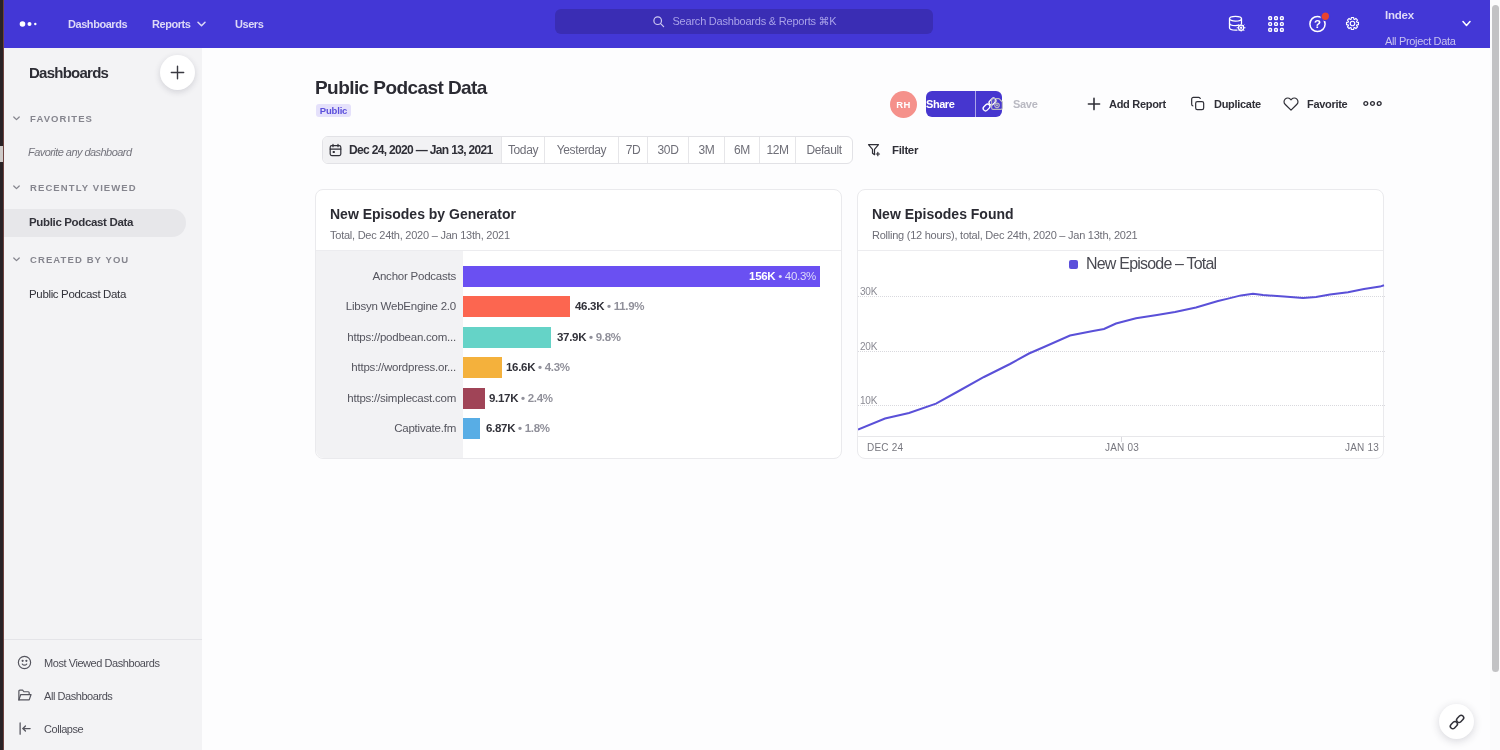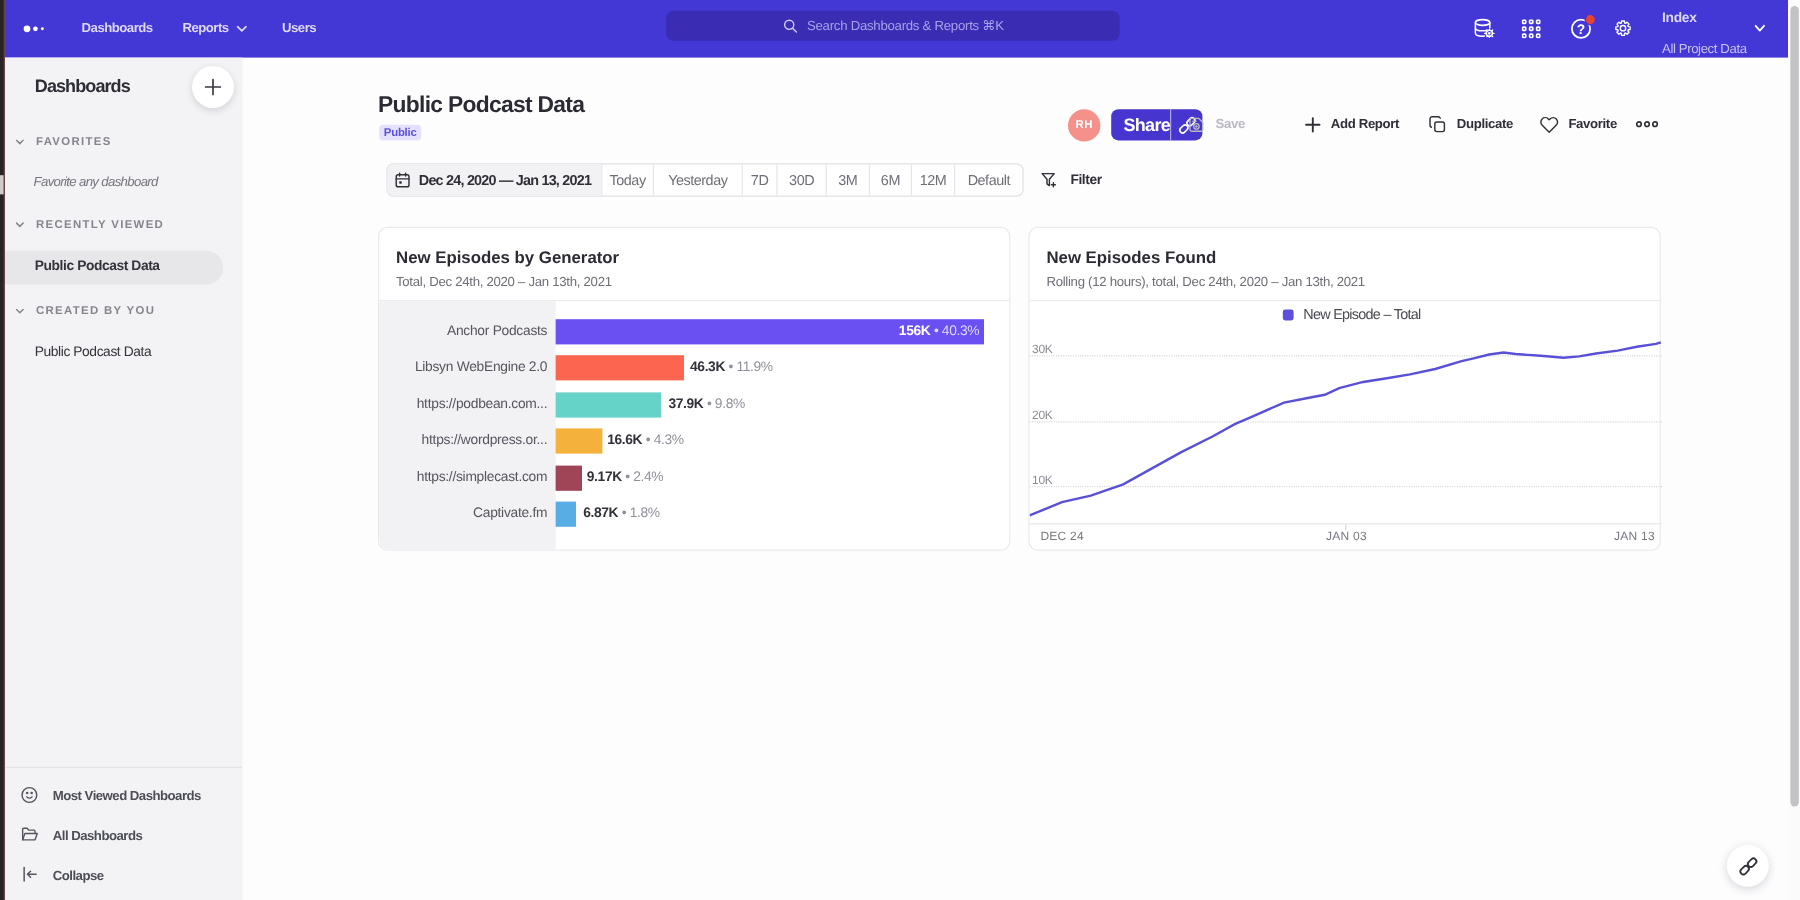--- a/index.html
+++ b/index.html
@@ -21,28 +21,28 @@
 
 #sidebar { left:4px; top:48px; width:198px; height:702px; background:#f3f3f5; }
 #sidebar h1 { position:absolute; left:25px; top:16px; font-size:15px; font-weight:700; letter-spacing:-0.05em; color:#2d2d35; }
 #addbtn { position:absolute; left:156px; top:7px; width:35px; height:35px; border-radius:50%; background:#fff; box-shadow:0 2px 6px rgba(40,40,60,.16); display:flex; align-items:center; justify-content:center; }
 .shead { position:absolute; left:9px; color:#85858e; font-size:9.5px; font-weight:700; letter-spacing:1.1px; display:flex; align-items:center; height:12px; }
 .shead svg { margin-right:10px; }
 .sitaly { position:absolute; left:24px; font-style:italic; color:#74747d; font-size:11px; letter-spacing:-0.05em; }
 #selpill { position:absolute; left:0; top:161px; width:182px; height:28px; background:#e7e7ea; border-radius:0 14px 14px 0; }
 .sitem { position:absolute; left:25px; font-size:11.5px; letter-spacing:-0.03em; color:#33333b; }
 #botmenu { position:absolute; left:0; bottom:0; width:198px; height:111px; border-top:1px solid #e4e4e8; }
-.bitem { position:absolute; left:13px; display:flex; align-items:flex-end; color:#4d4d56; font-size:11px; font-weight:700; letter-spacing:-0.04em; }
+.bitem { position:absolute; left:13px; display:flex; align-items:center; color:#4d4d56; font-size:11px; font-weight:400; letter-spacing:-0.04em; }
 .bitem svg { margin-right:12px; }
 
 #title { left:315px; top:77px; font-size:19px; font-weight:700; letter-spacing:-0.03em; color:#2b2b33; }
 #ptag { left:316px; top:104px; width:35px; height:12.5px; background:#e5e1fb; border-radius:3px; color:#5b4fdb; font-size:9.5px; font-weight:700; letter-spacing:-0.02em; display:flex; align-items:center; justify-content:center; }
 #avatar { left:890px; top:91px; width:27px; height:27px; border-radius:50%; background:#f5918b; color:#fff; font-size:9.5px; font-weight:700; display:flex; align-items:center; justify-content:center; letter-spacing:.3px; }
 #sharebtn { left:926px; top:91px; height:26px; background:#4636cf; border-radius:6px; display:flex; align-items:center; }
-#sharebtn .t { color:#fff; font-size:15px; font-weight:700; letter-spacing:-0.04em; width:49px; text-align:right; }
+#sharebtn .t { color:#fff; font-size:11px; font-weight:700; letter-spacing:-0.04em; width:49px; text-align:left; }
 #sharebtn .d { width:1px; height:26px; background:#fff; opacity:.55; }
 #sharebtn .l { width:26px; display:flex; align-items:center; justify-content:center; }
 .hbtn { position:absolute; top:91px; height:26px; display:flex; align-items:center; font-size:11px; font-weight:700; letter-spacing:-0.027em; color:#2f2f37; }
 .hbtn svg { margin-right:8px; }
 .hbtn.gray { color:#b9b9c2; }
 
 #dates { left:322px; top:136px; height:28px; display:flex; background:#fff; border:1px solid #e2e2e6; border-radius:6px; }
 #dates .seg { display:flex; align-items:center; justify-content:center; font-size:12px; letter-spacing:-0.033em; color:#6f6f78; border-left:1px solid #e6e6e9; }
 #dates .seg.first { justify-content:flex-start; border-left:none; background:#f2f2f4; color:#2f2f37; font-weight:700; font-size:12px; letter-spacing:-0.055em; border-radius:5px 0 0 5px; }
 #dates .seg.first svg { margin:0 6px 0 5px; }
@@ -53,25 +53,25 @@
 .card .ct { position:absolute; left:14px; top:16px; font-size:14px; font-weight:700; color:#2b2b33; }
 .card .cs { position:absolute; left:14px; top:39px; font-size:11px; letter-spacing:-0.022em; color:#6e6e77; }
 .card .cdiv { position:absolute; left:0; top:60px; width:525px; height:1px; background:#ececef; }
 #card1 { left:315px; }
 #card2 { left:857px; }
 
 #labelcol { position:absolute; left:0; top:61px; width:147px; height:207px; background:#f2f2f4; border-radius:0 0 0 8px; }
 .blabel { position:absolute; left:0; width:140px; text-align:right; font-size:11.5px; letter-spacing:-0.02em; color:#55555e; white-space:nowrap; }
 .bar { position:absolute; left:147px; height:21px; }
 .bval { position:absolute; font-size:11.5px; font-weight:700; letter-spacing:-0.026em; color:#32323a; white-space:nowrap; }
-.bval .pct { font-weight:400; color:#90909a; }
+.bval .pct { font-weight:700; color:#90909a; }
 #bar1txt { position:absolute; width:352px; text-align:right; color:#fff; font-size:11.5px; font-weight:700; letter-spacing:-0.026em; }
 #bar1txt .pct { color:#dfdbfa; font-weight:400; }
 
-#legend { position:absolute; left:211px; top:65px; display:flex; align-items:center; font-size:12px; letter-spacing:-0.05em; color:#4a4a52; }
+#legend { position:absolute; left:211px; top:65px; display:flex; align-items:center; font-size:16px; letter-spacing:-0.05em; color:#4a4a52; }
 #legend .sq { width:9px; height:9px; background:#5b4fdb; border-radius:2px; margin-right:8px; }
 .ylab { position:absolute; left:2px; font-size:10px; letter-spacing:-0.02em; color:#8b8b94; }
 .grid { position:absolute; left:0; width:527px; border-top:1px dotted #d9d9de; }
 #xaxis { position:absolute; left:0; top:245.5px; width:527px; height:1px; background:#e7e7ea; }
 .xlab { position:absolute; top:252px; font-size:10px; color:#77777f; letter-spacing:.2px; }
 
 #fab { left:1439px; top:704px; width:35px; height:35px; border-radius:50%; background:#fff; box-shadow:0 2px 8px rgba(40,40,60,.18); display:flex; align-items:center; justify-content:center; }
 </style>
 </head>
 <body>

